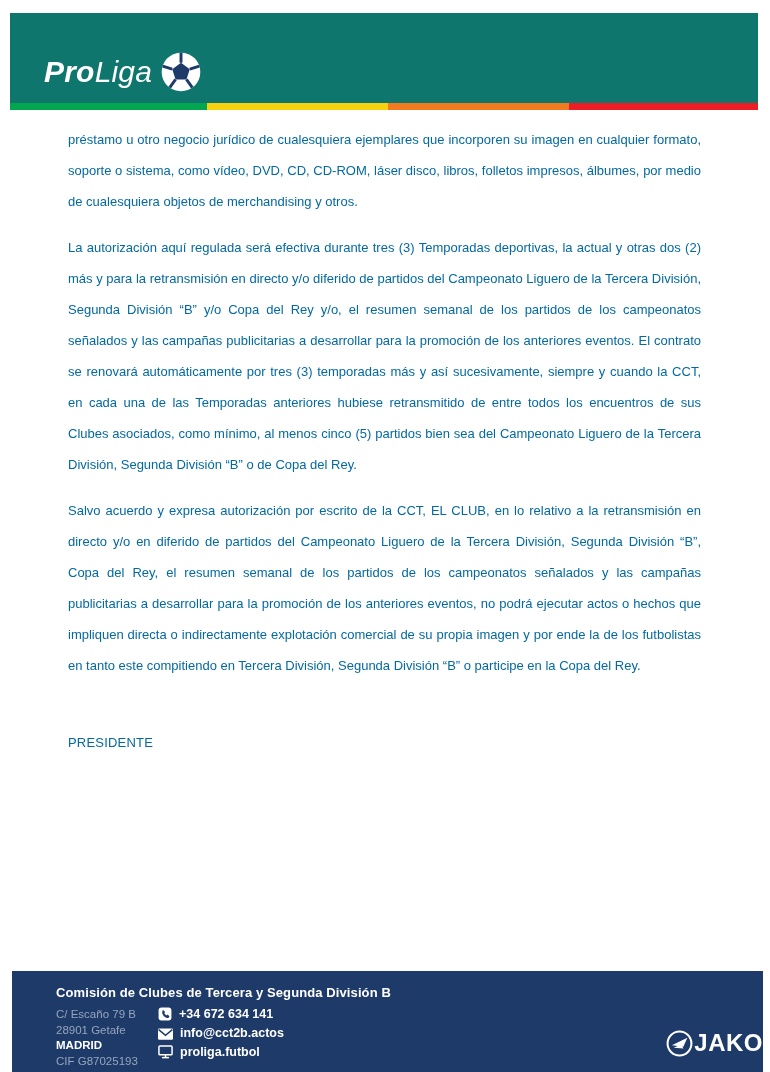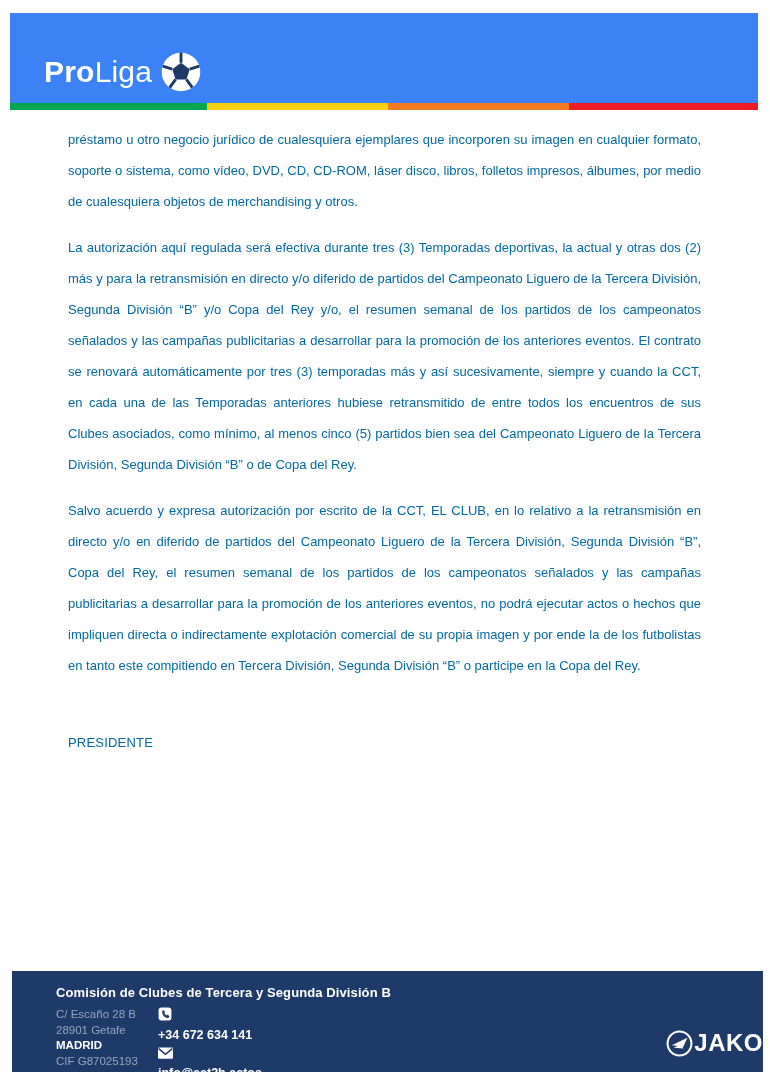--- a/index.html
+++ b/index.html
@@ -1,20 +1,20 @@
 <!DOCTYPE html>
 <html><head>
 <meta charset="utf-8">
 <style>
   html,body{margin:0;padding:0;background:#fff;}
   .page{position:relative;width:770px;height:1072px;background:#ffffff;overflow:hidden;
         font-family:"Liberation Sans",sans-serif;}
 
   
-  .header-bar{position:absolute;left:10px;top:13px;width:748px;height:90px;background:#3b82f6;}
+  .header-bar{position:absolute;left:10px;top:13px;width:748px;height:90px;background:#0f766e;font-style:italic;}
   .brand{position:absolute;left:34px;bottom:10px;display:flex;align-items:center;gap:8px;}
   .brand-text{color:#ffffff;font-size:30px;letter-spacing:.2px;}
   .brand-text .b{font-weight:700;}
   .stripe{position:absolute;left:10px;top:103px;width:748px;height:7px;display:flex;}
   .stripe div{height:100%;}
   .seg-green{width:26.3%;} .seg-yellow{width:24.3%;} .seg-orange{width:24.1%;} .seg-red{width:25.3%;}
 
   
   .doc{position:absolute;left:68px;top:124px;width:633px;color:#0369a1;
        font-size:13px;line-height:31px;text-align:justify;}
@@ -22,21 +22,21 @@
   .signature{margin-top:46px;font-weight:400;text-align:left;letter-spacing:.2px;}
 
   
   .footer-bar{position:absolute;left:12px;top:971px;width:751px;height:101px;background:#1e3a68;
               color:#fff;box-sizing:border-box;padding:14px 0 0 44px;}
   .footer-org{font-size:13px;font-weight:700;margin-bottom:7px;letter-spacing:.1px;}
   .footer-cols{display:flex;align-items:flex-start;}
   .addr{width:88px;font-size:11.5px;line-height:15.5px;color:#97a5bd;}
   .addr .bold{color:#ffffff;font-weight:700;}
   .contacts{margin-left:14px;display:flex;flex-direction:column;gap:5px;}
-  .contact-row{display:flex;align-items:flex-start;gap:7px;font-size:12.5px;font-weight:700;color:#fff;flex-direction:column;}
+  .contact-row{display:flex;align-items:flex-end;gap:7px;font-size:12.5px;font-weight:700;color:#fff;}
   .contact-row svg{display:block;}
   .jako{margin-left:auto;margin-top:22px;display:flex;align-items:center;gap:1px;}
   .jako-text{font-size:24px;font-weight:700;color:#fff;letter-spacing:.5px;}
 </style>
 </head>
 <body>
 
 <div class="page">
 
   <div class="header-bar">
@@ -66,21 +66,21 @@
     <p>préstamo u otro negocio jurídico de cualesquiera ejemplares que incorporen su imagen en cualquier formato, soporte o sistema, como vídeo, DVD, CD, CD-ROM, láser disco, libros, folletos impresos, álbumes, por medio de cualesquiera objetos de merchandising y otros.</p>
     <p>La autorización aquí regulada será efectiva durante tres (3) Temporadas deportivas, la actual y otras dos (2) más y para la retransmisión en directo y/o diferido de partidos del Campeonato Liguero de la Tercera División, Segunda División “B” y/o Copa del Rey y/o, el resumen semanal de los partidos de los campeonatos señalados y las campañas publicitarias a desarrollar para la promoción de los anteriores eventos. El contrato se renovará automáticamente por tres (3) temporadas más y así sucesivamente, siempre y cuando la CCT, en cada una de las Temporadas anteriores hubiese retransmitido de entre todos los encuentros de sus Clubes asociados, como mínimo, al menos cinco (5) partidos bien sea del Campeonato Liguero de la Tercera División, Segunda División “B” o de Copa del Rey.</p>
     <p>Salvo acuerdo y expresa autorización por escrito de la CCT, EL CLUB, en lo relativo a la retransmisión en directo y/o en diferido de partidos del Campeonato Liguero de la Tercera División, Segunda División “B”, Copa del Rey, el resumen semanal de los partidos de los campeonatos señalados y las campañas publicitarias a desarrollar para la promoción de los anteriores eventos, no podrá ejecutar actos o hechos que impliquen directa o indirectamente explotación comercial de su propia imagen y por ende la de los futbolistas en tanto este compitiendo en Tercera División, Segunda División “B” o participe en la Copa del Rey.</p>
     <div class="signature">PRESIDENTE</div>
   </div>
 
   <div class="footer-bar">
     <div class="footer-org">Comisión de Clubes de Tercera y Segunda División B</div>
     <div class="footer-cols">
       <div class="addr">
-        <div>C/ Escaño 28 B</div>
+        <div>C/ Escaño 79 B</div>
         <div>28901 Getafe</div>
         <div class="bold">MADRID</div>
         <div>CIF G87025193</div>
       </div>
       <div class="contacts">
         <div class="contact-row">
           <svg width="14" height="14" viewBox="0 0 24 24">
             <rect x="1" y="1" width="22" height="22" rx="5" fill="#ffffff"></rect>
             <path d="M7.6 6.2c.6-.6 1.6-.6 2.2 0l1.6 1.6c.6.6.6 1.6 0 2.2l-.6.6c.9 1.6 2.2 2.9 3.8 3.8l.6-.6c.6-.6 1.6-.6 2.2 0l1.6 1.6c.6.6.6 1.6 0 2.2l-.9.9c-1.1 1.1-5.2.1-7.9-2.6s-3.7-6.8-2.6-7.9z" fill="#1e3a68"></path>
           </svg>

